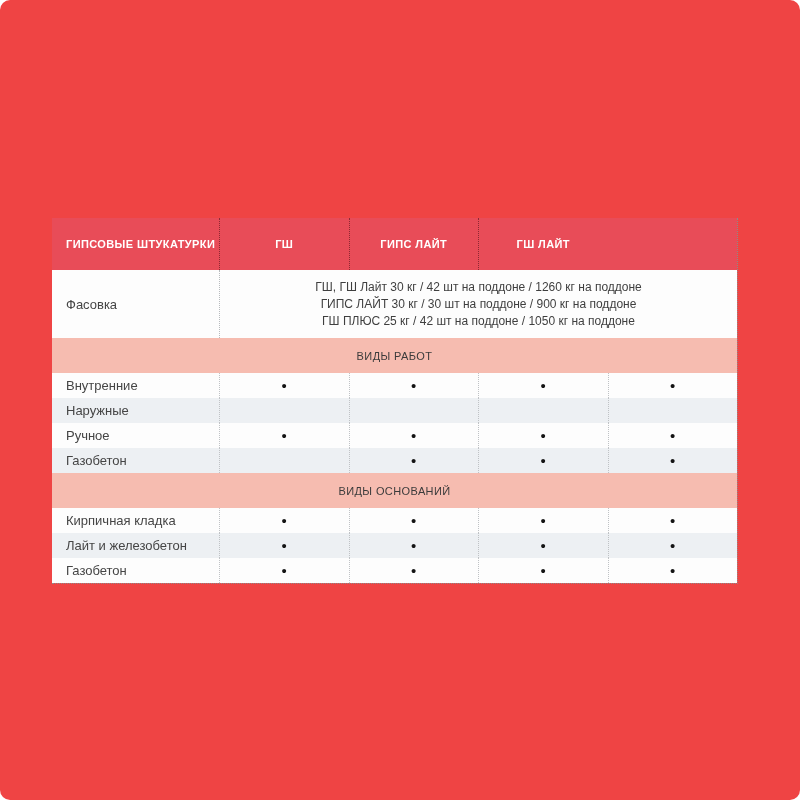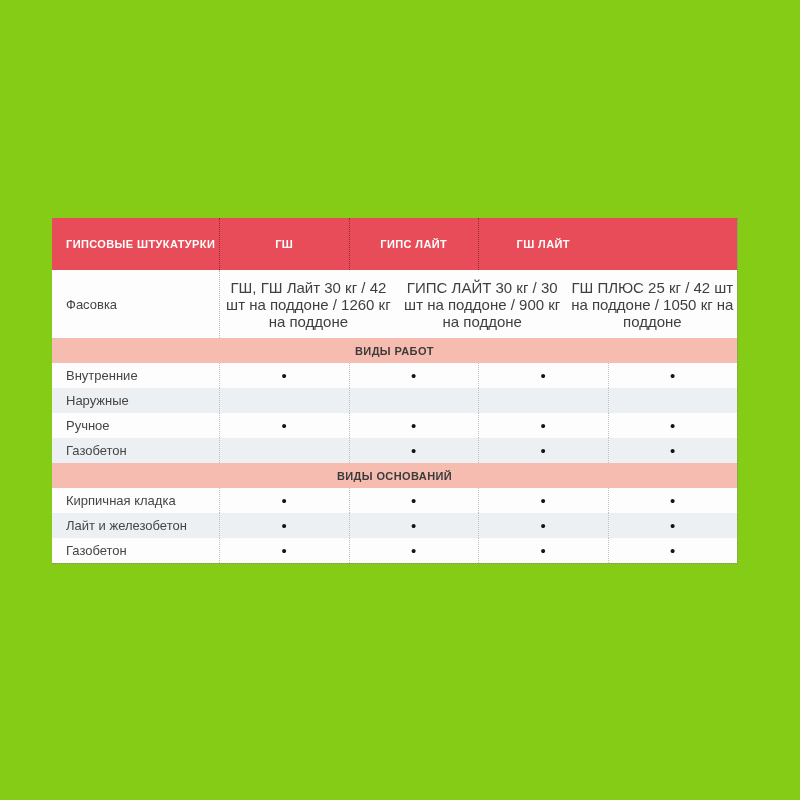--- a/index.html
+++ b/index.html
@@ -8,22 +8,23 @@
     background: #ffffff;
     width: 800px;
     height: 800px;
     font-family: "Liberation Sans", sans-serif;
     -webkit-font-smoothing: antialiased;
   }
   .stage {
     position: relative;
     width: 800px;
     height: 800px;
-    background: #84cc16;
+    background: #ef4444;
     overflow: hidden;
+    border-radius: 10px;
   }
   .spec-table {
     position: absolute;
     left: 52px;
     top: 218px;
     width: 686px;
     border-right: 1px dotted #8b8b8b;
     border-bottom: 1px dotted #8b8b8b;
     box-sizing: border-box;
   }
@@ -63,36 +64,37 @@
     display: flex;
     align-items: center;
     padding-left: 14px;
     font-size: 13px;
     color: #454545;
   }
   .row.packing .merged-cell {
     grid-column: 2 / -1;
     border-left: 1px dotted #b7babd;
     display: flex;
-    flex-direction: row;
-    align-items: center;
+    flex-direction: column;
+    align-items: center;
+    justify-content: center;
     text-align: center;
-    font-size: 15px;
+    font-size: 12px;
     line-height: 17px;
     color: #3f3f3f;
   }
   
   .band {
-    height: 25px;
+    height: 35px;
     background: var(--section-bg, #f6bcb0);
     display: flex;
     align-items: center;
     justify-content: center;
     font-size: 11px;
-    font-weight: bold;
+    font-weight: normal;
     letter-spacing: .4px;
     color: #3b3b3b;
     text-transform: uppercase;
   }
   
   .row.data {
     height: 25px;
     background: #fdfdfd;
     font-size: 13px;
     color: #454545;

